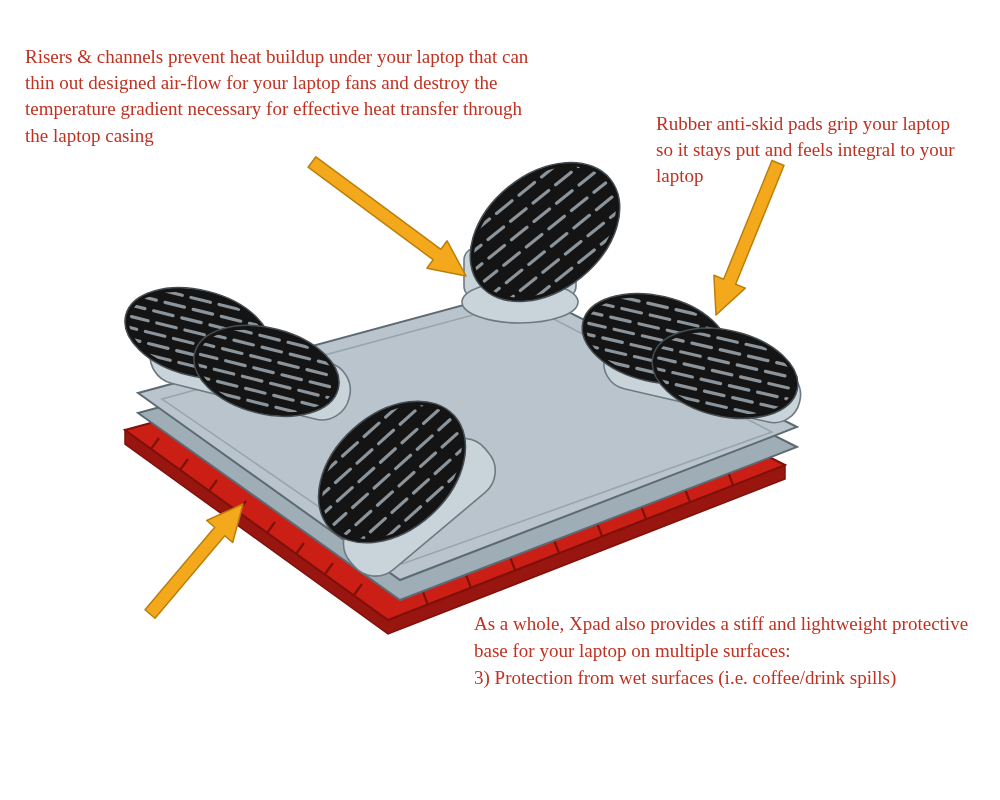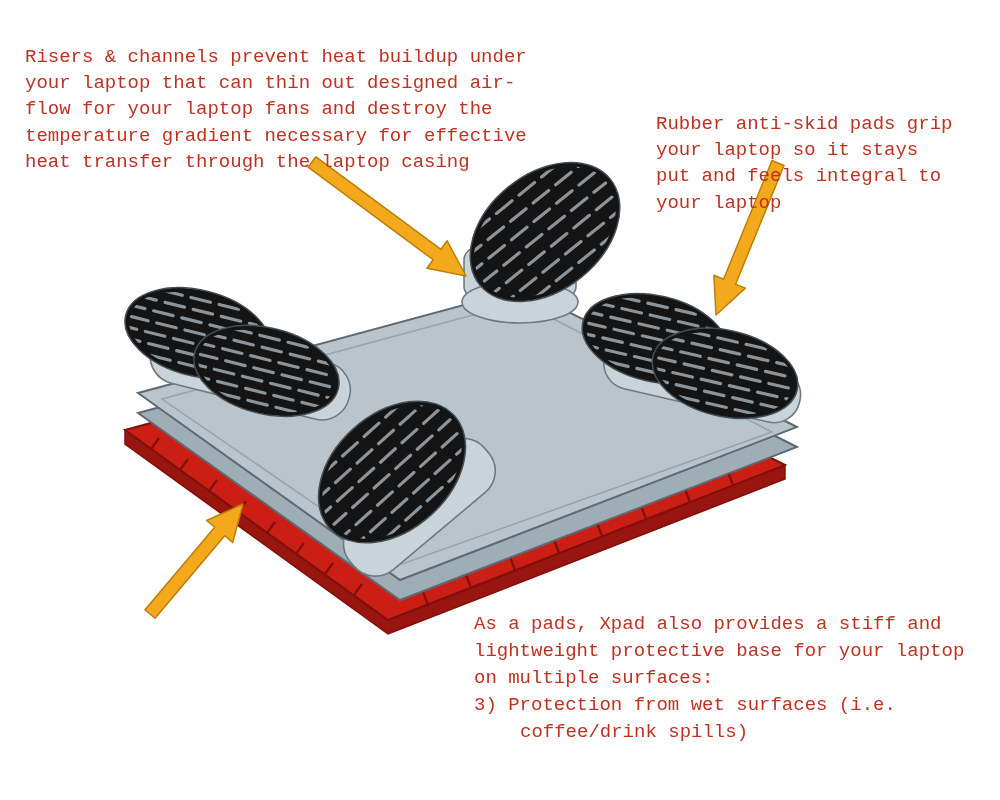--- a/index.html
+++ b/index.html
@@ -2,21 +2,21 @@
 <html style="--background: #ffffff; --annotation-text: #bf3222; --arrow-fill: #f4a91c; --arrow-edge: #bb7f09; --platform-fill: #b9c4cc; --platform-under: #9fadb6; --platform-edge: #5d6a73; --base-fill: #cb1f16; --base-side: #991510; --base-edge: #7f100a; --pad-fill: #141414; --pad-slot: #8b949b; --pad-edge: #454d53; --pedestal-fill: #c9d3da; --pedestal-edge: #6e7a83;"><head>
 <meta charset="utf-8">
 <style>
   html, body { margin: 0; padding: 0; background: #ffffff; }
   .canvas {
     position: relative;
     width: 980px;
     height: 800px;
     background: var(--background, #ffffff);
     overflow: hidden;
-    font-family: Liberation Mono, monospace;
+    font-family: Liberation Serif, serif;
     border-radius: 11px;
   }
   svg.render { position: absolute; left: 0; top: 0; }
 
   .note {
     position: absolute;
     color: var(--annotation-text, #bf3222);
     font-size: 19px;
     line-height: 1.38;
   }
@@ -159,17 +159,17 @@
     <polygon class="arrow" points="155.0,618.2 224.7,535.7 232.7,542.5 243,504 206.7,520.5 214.7,527.3 145.0,609.8"></polygon>
   </svg>
 
   <div class="note risers">Risers &amp; channels prevent heat buildup under your laptop that can thin out designed air-flow for your laptop fans and destroy the temperature gradient necessary for effective heat transfer through the laptop casing</div>
 
   <div class="note rubber">Rubber anti-skid pads grip your laptop so it stays put and feels integral to your laptop</div>
 
 
 
   <div class="note benefits">
-    <div class="intro">As a pads, Xpad also provides a stiff and lightweight protective base for your laptop on multiple surfaces:</div>
+    <div class="intro">As a whole, Xpad also provides a stiff and lightweight protective base for your laptop on multiple surfaces:</div>
     <div class="item">3) Protection from wet surfaces (i.e. coffee/drink spills)</div>
   </div>
 
 </div>
 
 </body></html>

